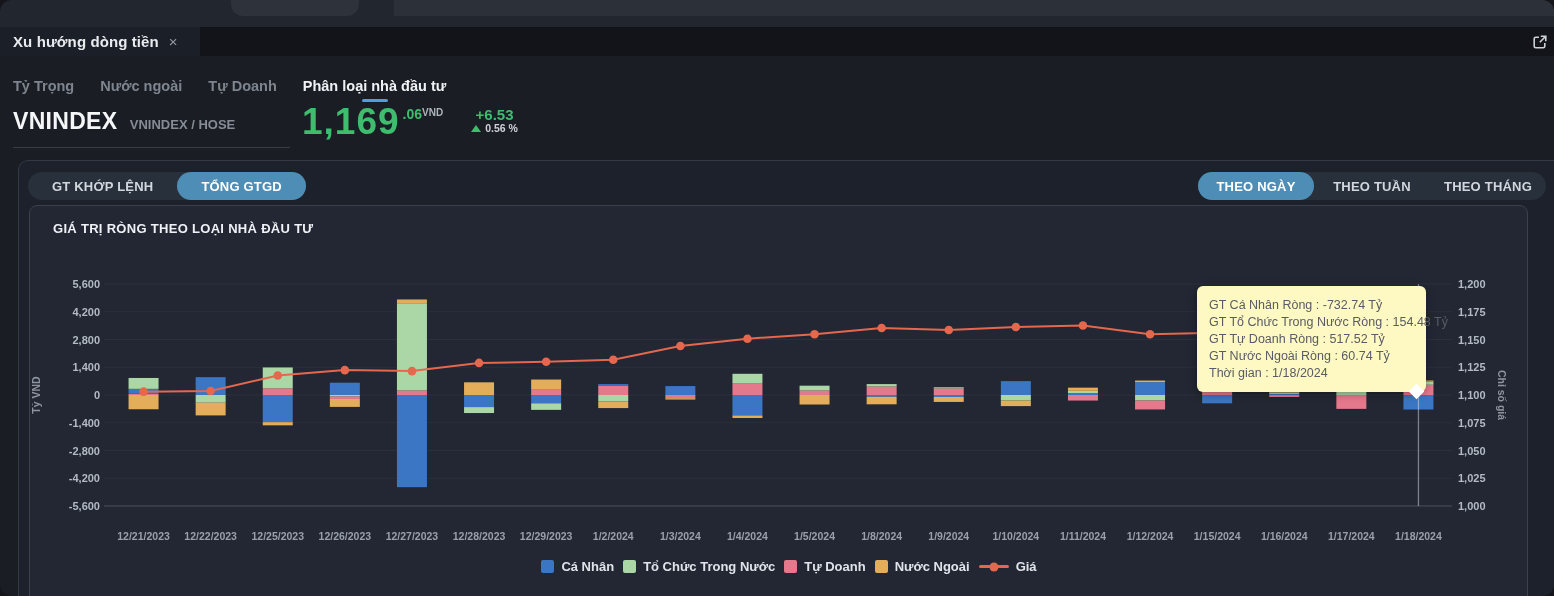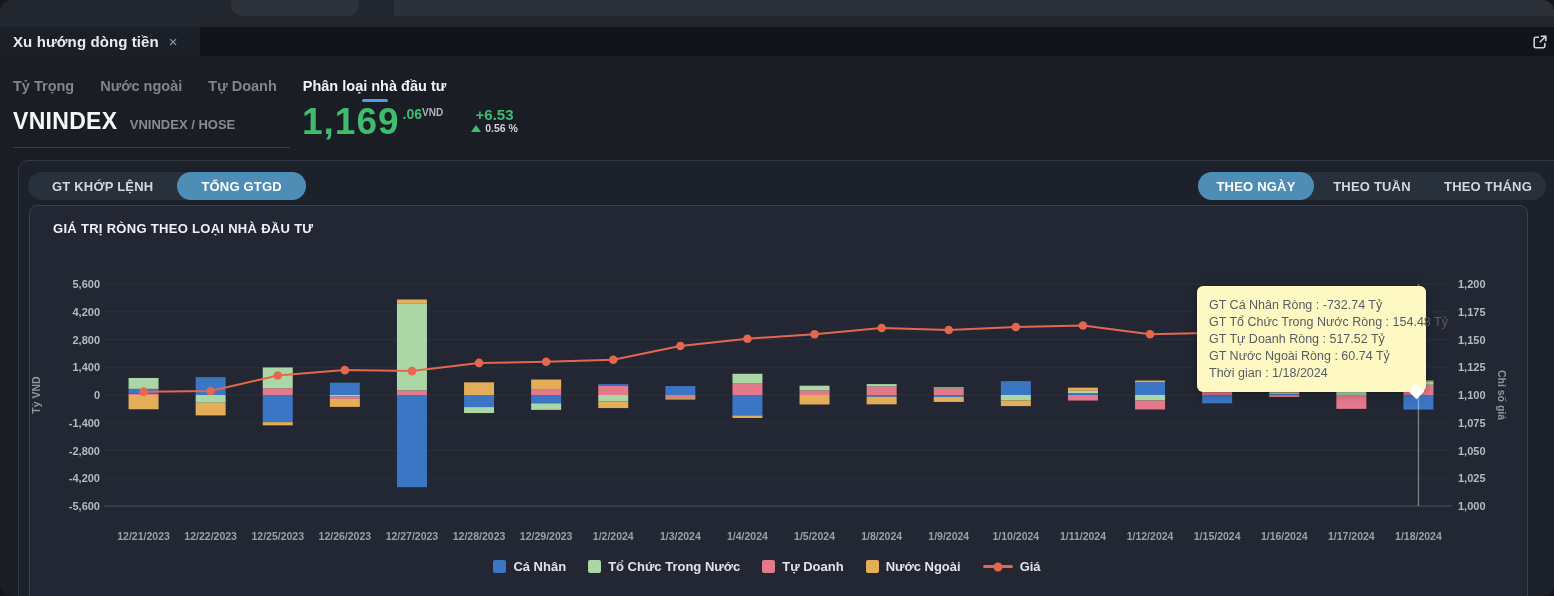--- a/index.html
+++ b/index.html
@@ -53,22 +53,22 @@
        font-size:13px;font-weight:800;color:#d2d7dd;cursor:pointer;letter-spacing:.2px;box-sizing:border-box;}
   .pill.active{background:#4e8db6;color:#ffffff;}
   .pg-left .pill{padding:0 24px;}
   .pg-right .pill{width:116px;}
   .chart-panel{position:absolute;left:29px;top:205px;width:1499px;height:420px;
        border:1px solid #3a414d;border-radius:8px;background:#222733;box-sizing:border-box;}
   .panel-title{position:absolute;left:53px;top:221px;font-size:13px;font-weight:800;
        color:#eef1f5;letter-spacing:.3px;z-index:2;}
   
   #chart-svg{position:absolute;left:0;top:0;width:1554px;height:596px;z-index:1;pointer-events:none;}
-  .legend{position:absolute;left:96px;top:559px;width:1342px;display:flex;
-       justify-content:center;align-items:center;gap:22px;z-index:2;}
+  .legend{position:absolute;left:118px;top:559px;width:1342px;display:flex;
+       justify-content:center;align-items:center;gap:9px;z-index:2;}
   .lg-item{display:flex;align-items:center;gap:7px;}
   .lg-sw{width:13px;height:13px;border-radius:2px;}
   .lg-label{font-size:13px;font-weight:700;color:#e0e4ea;}
   .lg-line{position:relative;width:30px;height:3px;border-radius:2px;}
   .lg-dot{position:absolute;left:50%;top:50%;transform:translate(-50%,-50%);
        width:9px;height:9px;border-radius:50%;}
   
   .tooltip{position:absolute;left:1197px;top:278px;width:229px;box-sizing:border-box;
        background:#fef9c3;border-radius:6px;padding:11px 12px 10px 12px;z-index:10;
        box-shadow:0 2px 8px rgba(0,0,0,.35);margin-top:8px;}

